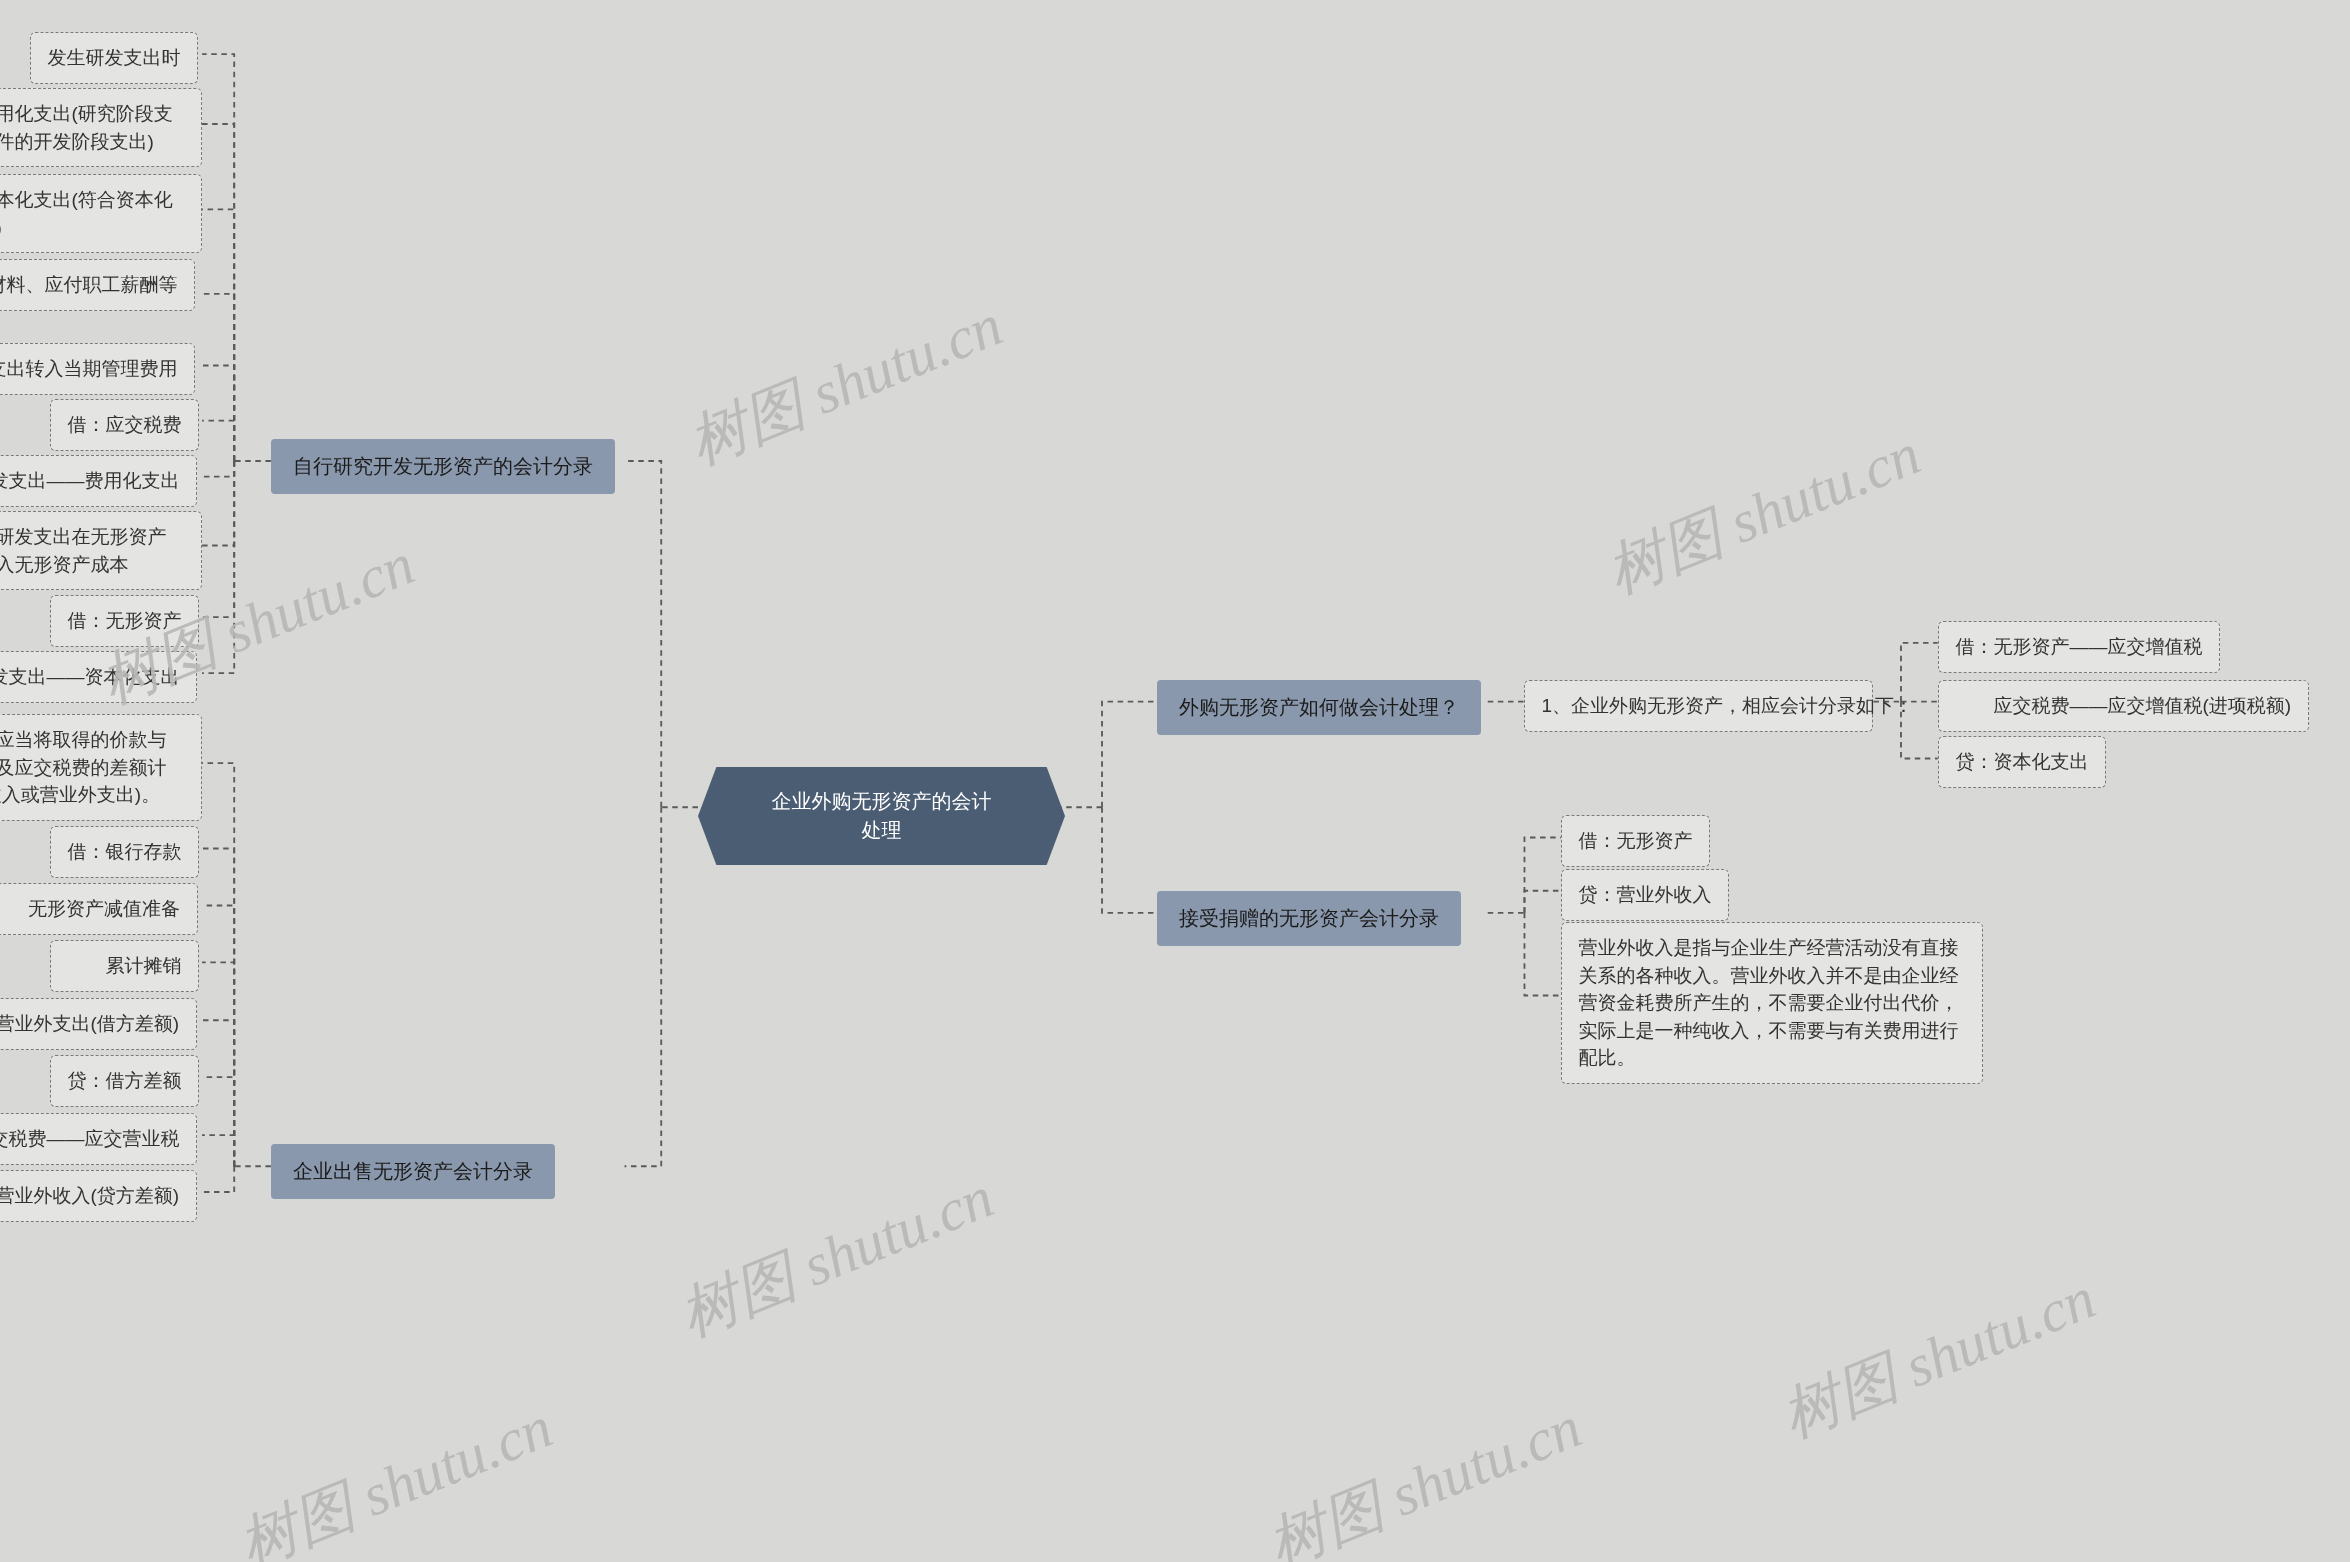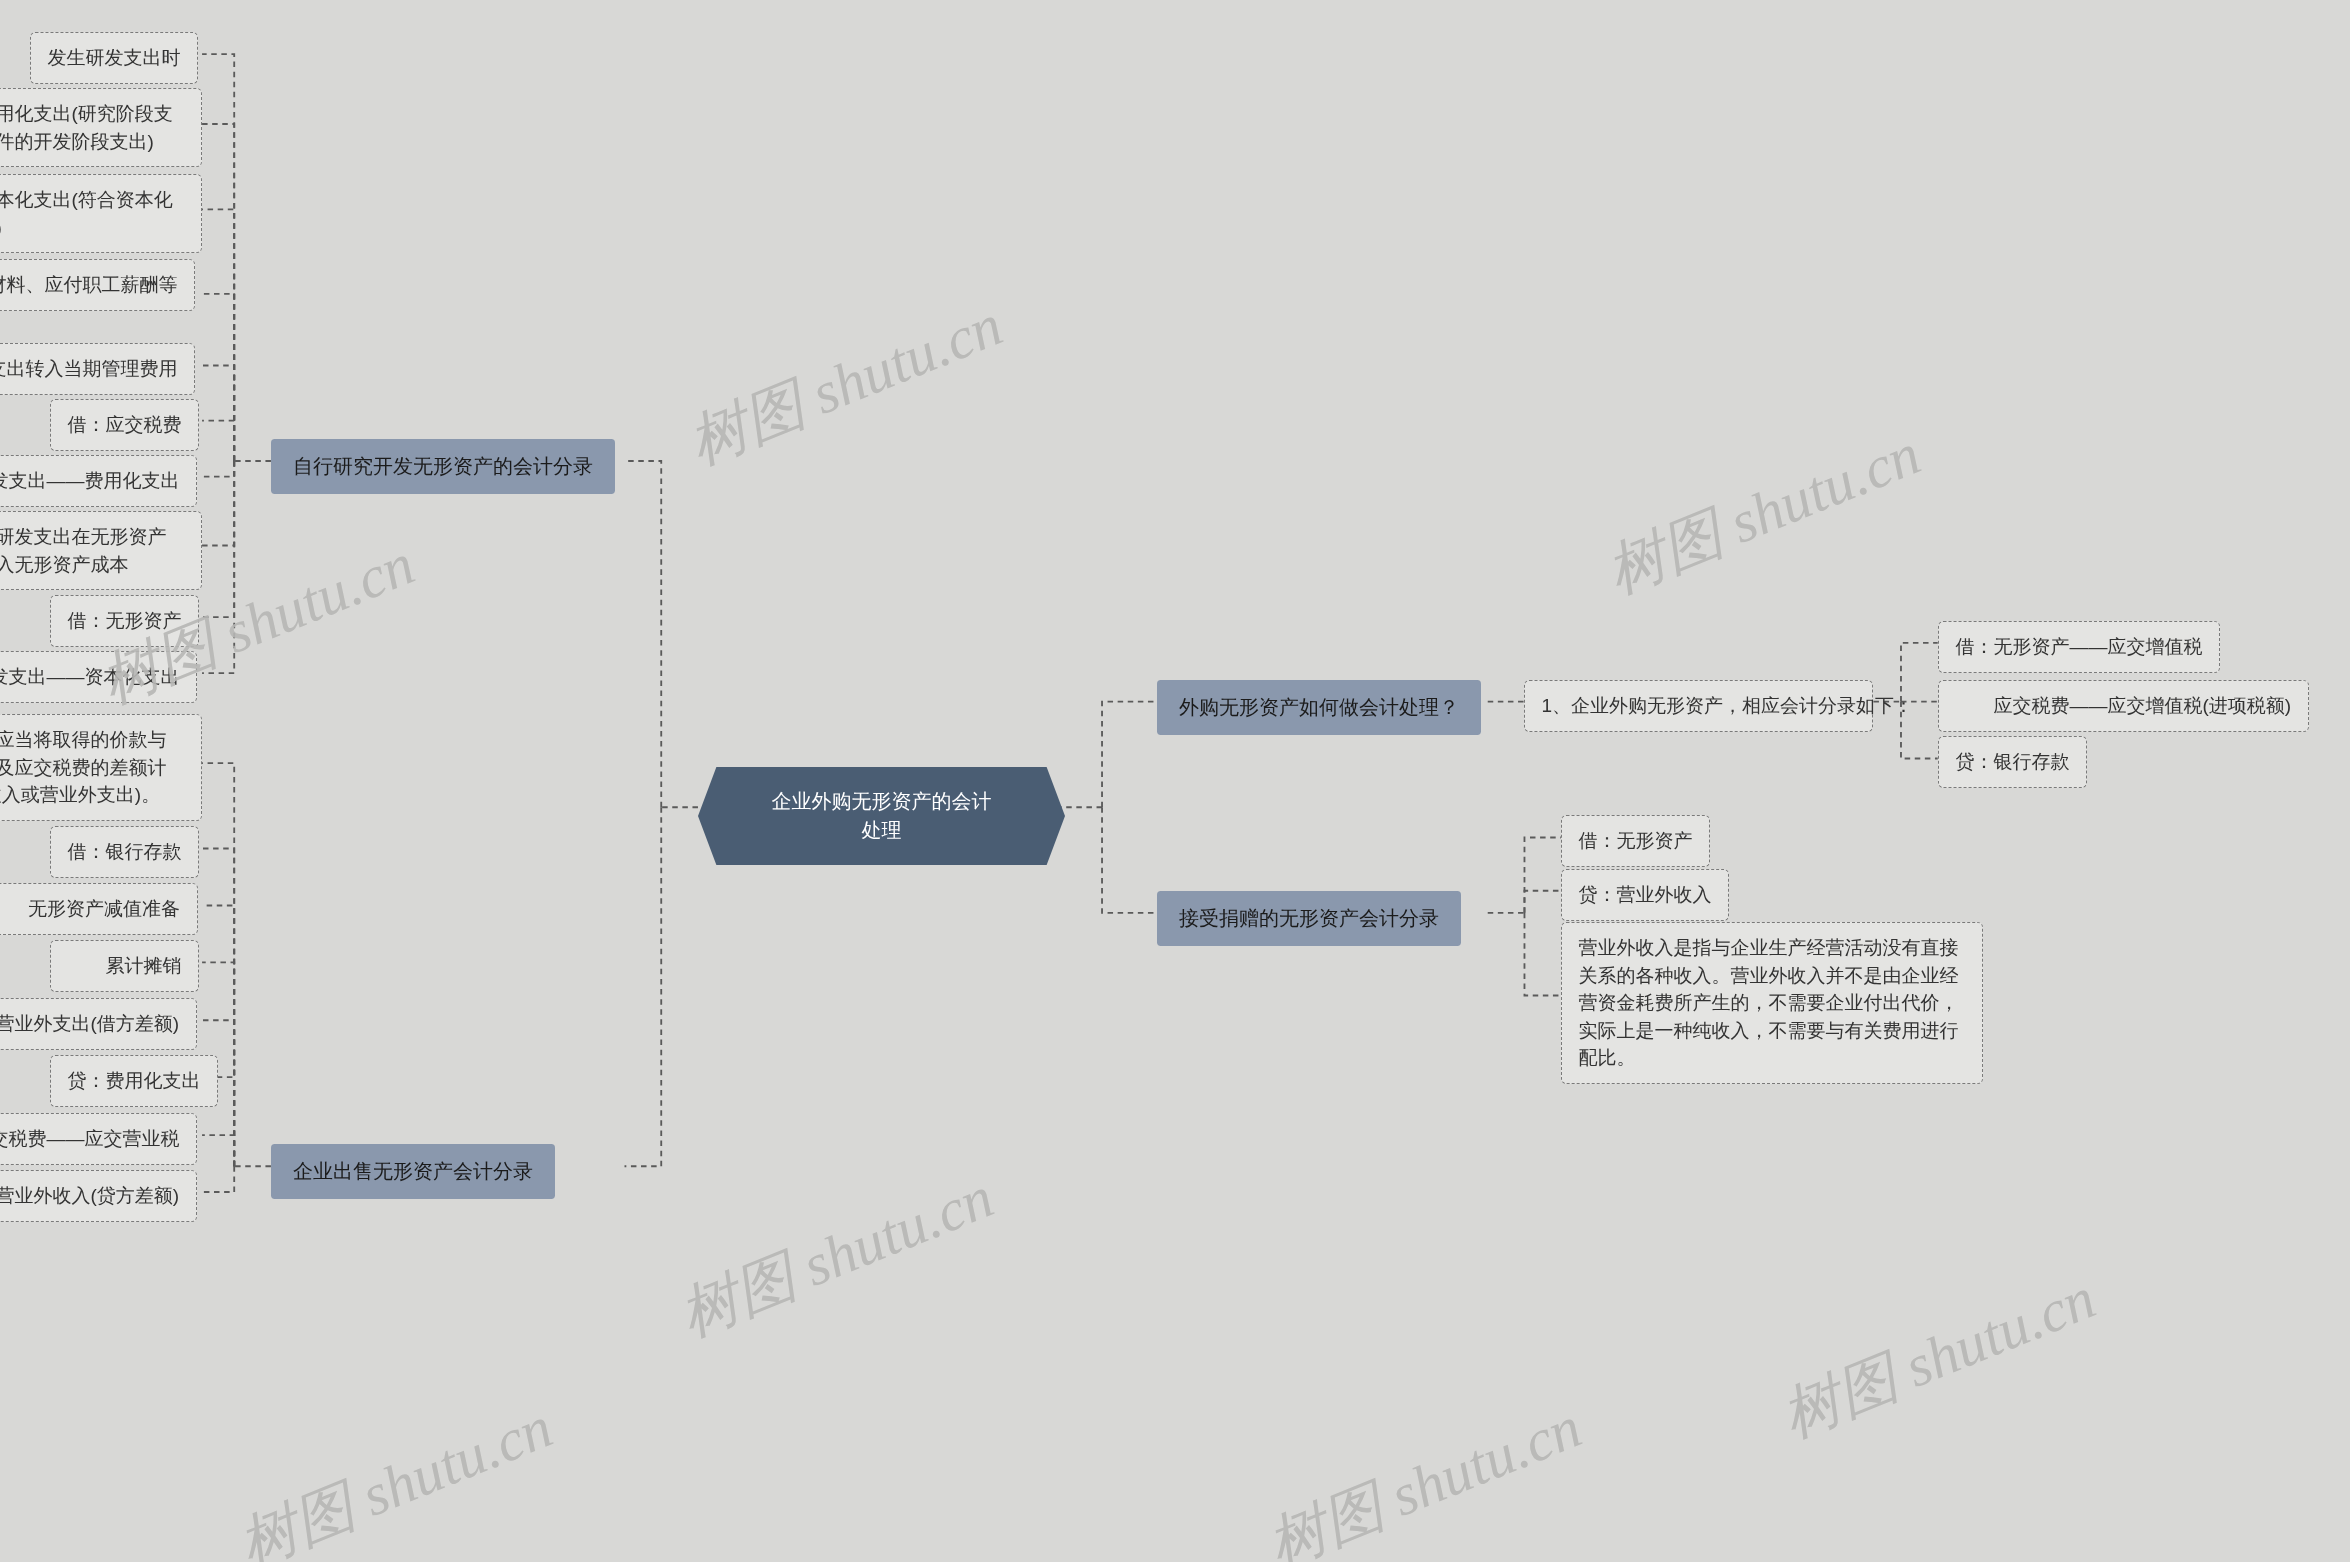--- a/index.html
+++ b/index.html
@@ -128,21 +128,21 @@
   </g>
 </svg>
 
 <div class="node root" style="left:698px; top:767px; width:358px;">企业外购无形资产的会计
 处理</div>
 
 <div class="node branch" style="left:1157px; top:680px;">外购无形资产如何做会计处理？</div>
 <div class="node leaf" style="left:1524px; top:680px; max-width:349px; white-space:nowrap;">1、企业外购无形资产，相应会计分录如下：</div>
 <div class="node leaf" style="left:1938px; top:621px; white-space:nowrap;">借：无形资产——应交增值税</div>
 <div class="node leaf" style="left:1938px; top:680px; white-space:nowrap;">　　应交税费——应交增值税(进项税额)</div>
-<div class="node leaf" style="left:1938px; top:736px; white-space:nowrap;">贷：银行存款</div>
+<div class="node leaf" style="left:1938px; top:736px; white-space:nowrap;">贷：资本化支出</div>
 
 <div class="node branch" style="left:1157px; top:891px;">接受捐赠的无形资产会计分录</div>
 <div class="node leaf" style="left:1561px; top:815px; white-space:nowrap;">借：无形资产</div>
 <div class="node leaf" style="left:1561px; top:869px; white-space:nowrap;">贷：营业外收入</div>
 <div class="node branch" style="left:271px; top:439px;">自行研究开发无形资产的会计分录</div>
 
 <div class="node leaf" style="left:1561px; top:922px; max-width:422px;">营业外收入是指与企业生产经营活动没有直接关系的各种收入。营业外收入并不是由企业经营资金耗费所产生的，不需要企业付出代价，实际上是一种纯收入，不需要与有关费用进行配比。</div>
 
 <div id="lt0" class="node leaf" style="top: 32px; white-space: nowrap; left: 30px;">发生研发支出时</div>
 <div id="lt1" class="node leaf" style="top: 88px; max-width: 395px; left: -193px;">借：研发支出——费用化支出(研究阶段支出和不符合资本化条件的开发阶段支出)</div>
@@ -154,21 +154,21 @@
 <div id="lt7" class="node leaf" style="top: 511px; max-width: 395px; left: -193px;">将符合资本化条件的研发支出在无形资产达到可使用状态时转入无形资产成本</div>
 <div id="lt8" class="node leaf" style="top: 595px; white-space: nowrap; left: 50px;">借：无形资产</div>
 <div id="lt9" class="node leaf" style="top: 651px; white-space: nowrap; left: -85px;">贷：研发支出——资本化支出</div>
 
 <div class="node branch" style="left:271px; top:1144px;">企业出售无形资产会计分录</div>
 <div id="lb0" class="node leaf" style="top: 714px; max-width: 395px; left: -193px;">企业出售无形资产，应当将取得的价款与该无形资产账面价值及应交税费的差额计入当期损益(营业外收入或营业外支出)。</div>
 <div id="lb1" class="node leaf" style="top: 826px; white-space: nowrap; left: 50px;">借：银行存款</div>
 <div id="lb2" class="node leaf" style="top: 883px; white-space: nowrap; left: -27.5px;">　　无形资产减值准备</div>
 <div id="lb3" class="node leaf" style="top: 940px; white-space: nowrap; left: 50px;">　　累计摊销</div>
 <div id="lb4" class="node leaf" style="top: 998px; white-space: nowrap; left: -60px;">　　营业外支出(借方差额)</div>
-<div id="lb5" class="node leaf" style="top: 1055px; white-space: nowrap; left: 50px;">贷：费用化支出</div>
+<div id="lb5" class="node leaf" style="top: 1055px; white-space: nowrap; left: 50px;">贷：借方差额</div>
 <div id="lb6" class="node leaf" style="top: 1113px; white-space: nowrap; left: -85px;">　　应交税费——应交营业税</div>
 <div id="lb7" class="node leaf" style="top: 1170px; white-space: nowrap; left: -60px;">　　营业外收入(贷方差额)</div>
 
 <div class="wm" style="left:119px;  top:643px;">树图 shutu.cn</div>
 <div class="wm" style="left:707px;  top:404px;">树图 shutu.cn</div>
 <div class="wm" style="left:1625px; top:533px;">树图 shutu.cn</div>
 <div class="wm" style="left:257px;  top:1506px;">树图 shutu.cn</div>
 <div class="wm" style="left:698px;  top:1276px;">树图 shutu.cn</div>
 <div class="wm" style="left:1286px; top:1506px;">树图 shutu.cn</div>
 <div class="wm" style="left:1800px; top:1377px;">树图 shutu.cn</div>

